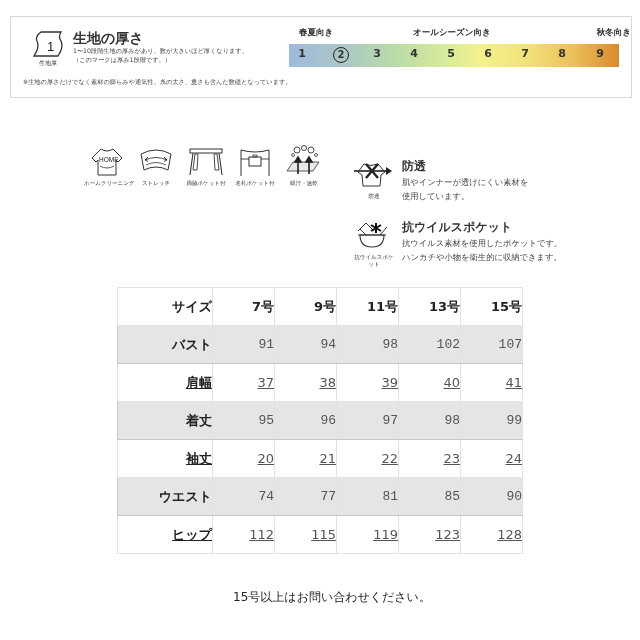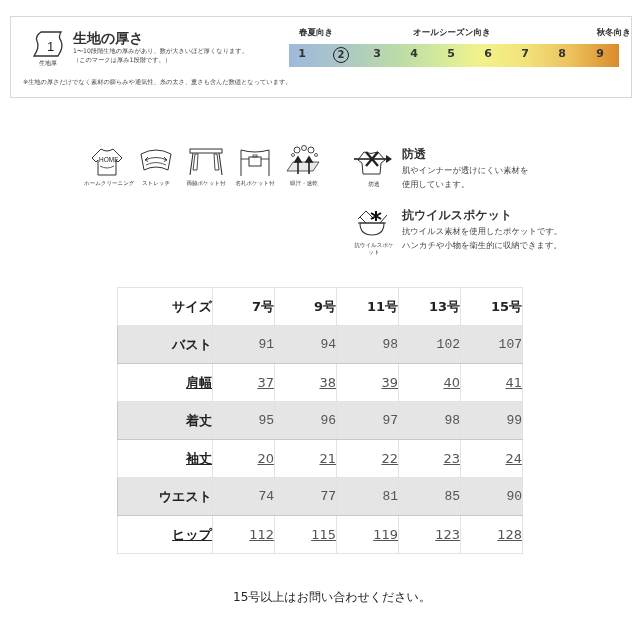--- a/index.html
+++ b/index.html
@@ -23,21 +23,21 @@
   .scale-bar { position:absolute; left:278px; top:27px; width:330px; height:23px;
                background:linear-gradient(90deg,#9fb9dc 0%, #aac6c8 15%, #b9dba8 32%, #d8ec9a 48%, #f2f28c 58%, #f2e27a 72%, #ecc05a 86%, #d98a2c 100%); }
   .scale-num { position:absolute; top:3px; font-size:11px; font-weight:bold; color:#333; width:20px; text-align:center; }
   .scale-num.circled { border:1.4px solid #222; border-radius:50%; width:14px; height:14px; line-height:14px; top:3px; font-size:10px; }
 
   
   .feat { position:absolute; text-align:center; }
   .feat svg { display:block; margin:0 auto; }
   .feat-lbl { font-size:5.5px; color:#333; white-space:nowrap; margin-top:2px; }
 
-  .feat2 { position:absolute; }
+  .feat2 { position:absolute;margin-top:12px; }
   .feat2 .ico { position:absolute; left:0; top:0; width:44px; }
   .feat2 .ico-lbl { font-size:5.5px; text-align:center; color:#333; margin-top:1px; }
   .feat2 .title { position:absolute; left:50px; top:0; font-size:12px; font-weight:bold; color:#333; white-space:nowrap; }
   .feat2 .body { position:absolute; left:50px; top:17px; font-size:8.3px; line-height:14px; color:#444; white-space:nowrap; }
 
   
   .size-table { position:absolute; left:117px; top:287px; border-collapse:collapse; }
   .size-table td { border:1px solid #e2e2e2; text-align:right; height:37px; padding:0; font-size:13px; }
   .size-table td.c0 { width:94px; font-weight:bold; color:#222; }
   .size-table td.cn { width:61px; color:#555; }

